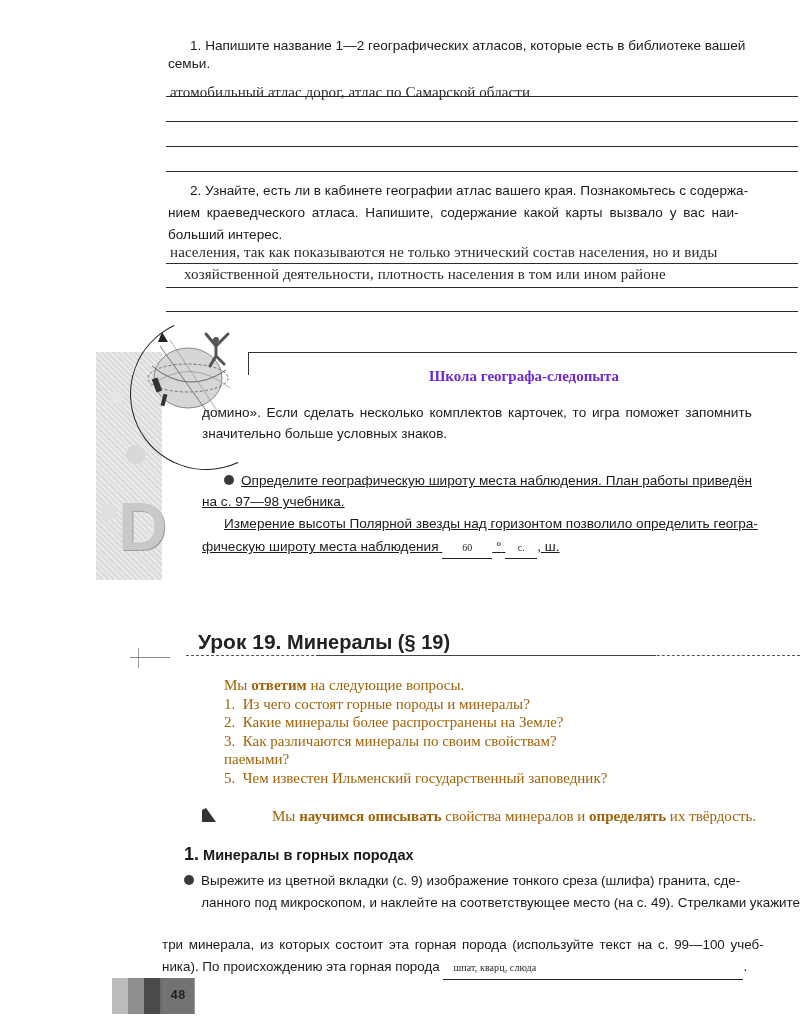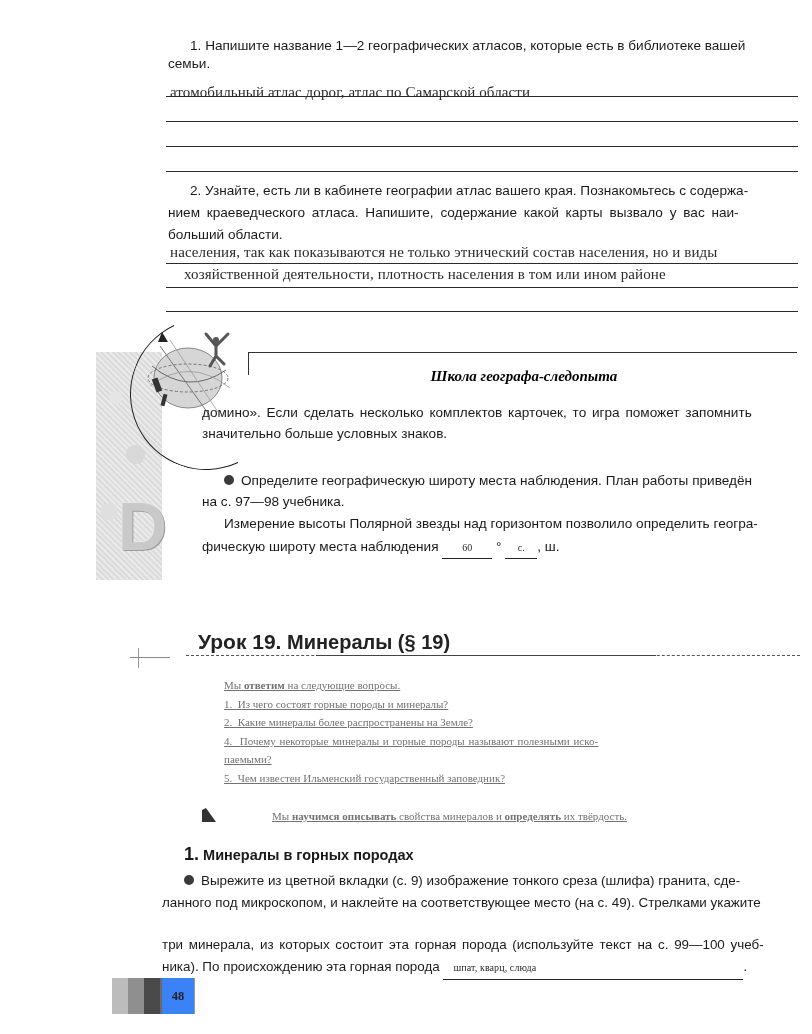--- a/index.html
+++ b/index.html
@@ -38,31 +38,31 @@
       border-radius: 50%; border-left: 1.5px solid #222; border-bottom: 1.5px solid #222;
       border-top: 1.5px solid transparent; border-right: 1.5px solid transparent;
       transform: rotate(20deg);
     }
     .box-frame {
       position: absolute; left: 248px; top: 352px; width: 548px; height: 22px;
       border-top: 1.4px solid #333; border-left: 1.4px solid #333;
     }
     .lesson-title { font-family: "Liberation Sans", sans-serif; font-weight: bold; font-size: 20px; color: #222; }
     .lesson-title .big { font-size: 21px; }
-    .intro { font-family: "Liberation Serif", serif; font-size: 11px; line-height: 18.6px; color: #737373; text-decoration: underline; }
+    .intro { font-family: "Liberation Serif", serif; font-size: 15px; line-height: 18.6px; color: #a16207; }
     .section-title { font-family: "Liberation Sans", sans-serif; font-weight: bold; font-size: 14.5px; }
     .section-title .num { font-size: 18px; }
     .page-tab {
       position: absolute; left: 112px; top: 978px; width: 60px; height: 36px;
       background: linear-gradient(90deg, #bcbcbc 0 16px, #8f8f8f 16px 32px, #4a4a4a 32px 48px, #6a6a6a 48px 60px);
     }
     .page-num-box {
       position: absolute; left: 162px; top: 978px; width: 32px; height: 36px;
-      background: #3b82f6; border-right: 1px solid #999;
-      font-family: Liberation Serif, serif; font-size: 12.5px; font-weight: bold;
+      background: #737373; border-right: 1px solid #999;
+      font-family: Liberation Mono, monospace; font-size: 12.5px; font-weight: bold;
       display: flex; align-items: center; justify-content: center; color: #222;
     }
   </style>
 </head>
 <body>
 
 <div class="abs sans" style="left:168px; top:36px; width:632px;">
   <div style="white-space:nowrap; text-indent:22px;">
     <span>1.</span>
     <span>Напишите название 1—2 географических атласов, которые есть в библиотеке вашей</span>
@@ -71,21 +71,21 @@
 </div>
 <div class="abs hand" style="left:170px; top:76px;margin-top:8px;">атомобильный атлас дорог, атлас по Самарской области</div>
 <div class="rule" style="left:166px; top:96px; width:632px;"></div>
 <div class="rule" style="left:166px; top:121px; width:632px;"></div>
 <div class="rule" style="left:166px; top:146px; width:632px;"></div>
 <div class="rule" style="left:166px; top:171px; width:632px;"></div>
 
 <div class="abs sans" style="left:168px; top:180px; width:630px; line-height:22px;">
   <div style="white-space:nowrap; text-indent:22px;">2. Узнайте, есть ли в кабинете географии атлас вашего края. Познакомьтесь с содержа-</div>
   <div style="white-space:nowrap; word-spacing:3px;">нием краеведческого атласа. Напишите, содержание какой карты вызвало у вас наи-</div>
-  <div>больший области.</div>
+  <div>больший интерес.</div>
 </div>
 <div class="abs hand" style="left:170px; top:244px; white-space:nowrap;">населения, так как показываются не только этнический состав населения, но и виды</div>
 <div class="rule" style="left:166px; top:263px; width:632px;"></div>
 <div class="abs hand" style="left:184px; top:266px; white-space:nowrap;">хозяйственной деятельности, плотность населения в том или ином районе</div>
 <div class="rule" style="left:166px; top:287px; width:632px;"></div>
 <div class="rule" style="left:166px; top:311px; width:632px;"></div>
 
 <div class="photo-strip"></div>
 <div class="d-letter">D</div>
 <div class="arc"></div>
@@ -98,28 +98,28 @@
   <path d="M10 60 Q50 30 90 62" fill="none" stroke="#999" stroke-width="0.8"></path>
   <polygon points="22,6 28,16 18,16" fill="#222"></polygon>
   <rect x="14" y="52" width="6" height="14" fill="#333" transform="rotate(-20 17 59)"></rect>
   <rect x="22" y="68" width="4" height="12" fill="#333" transform="rotate(15 24 74)"></rect>
 
   <circle cx="76" cy="14" r="3" fill="#555"></circle>
   <path d="M76 17 L76 30 M66 8 L76 20 L88 8 M76 30 L70 40 M76 30 L84 38" stroke="#555" stroke-width="3" fill="none" stroke-linecap="round"></path>
 </svg>
 
 <div class="box-frame"></div>
-<div class="abs" style="left:248px; top:368px; width:552px; text-align:center; font-family:'Liberation Serif', serif; font-style:italic; font-weight:bold; font-size:15px; color:#000000;">Школа географа-следопыта</div>
+<div class="abs" style="left:248px; top:368px; width:552px; text-align:center; font-family:'Liberation Serif', serif; font-weight:bold; font-size:15px; color:#6d28d9;">Школа географа-следопыта</div>
 
 <div class="abs sans" style="left:202px; top:402px; width:596px; line-height:21px;">
   <div style="white-space:nowrap; word-spacing:2px;">домино». Если сделать несколько комплектов карточек, то игра поможет запомнить</div>
   <div>значительно больше условных знаков.</div>
 </div>
 
-<div class="abs sans" style="left:202px; top:470px; width:596px; line-height:21px;">
+<div class="abs sans" style="left:202px; top:470px; width:596px; line-height:21px;text-decoration:underline;">
   <div style="white-space:nowrap; padding-left:22px;">
     <span class="bullet"></span><span>Определите географическую широту места наблюдения. План работы приведён</span>
   </div>
   <div>на с. 97—98 учебника.</div>
   <div style="white-space:nowrap; padding-left:22px; margin-top:1px;">Измерение высоты Полярной звезды над горизонтом позволило определить геогра-</div>
   <div style="white-space:nowrap; margin-top:2px;">
     <span>фическую широту места наблюдения</span>
     <span class="blank" style="width:50px;"><span class="hand">60</span></span>
     <span>°</span>
     <span class="blank" style="width:32px;"><span class="hand">с.</span></span><span>, ш.</span>
@@ -136,21 +136,21 @@
 <div class="abs" style="left:316px; top:655px; width:340px; height:1.2px; background:#444;"></div>
 
 <div class="abs intro" style="left:224px; top:676px; width:576px;">
   <div>
     <span>Мы</span>
     <b>ответим</b>
     <span>на следующие вопросы.</span>
   </div>
   <div style="white-space:pre;">1.  Из чего состоят горные породы и минералы?</div>
   <div style="white-space:pre;">2.  Какие минералы более распространены на Земле?</div>
-  <div style="white-space:pre; word-spacing:1px;">4.  Почему некоторые минералы и горные породы называют полезными иско-</div>
+  <div style="white-space:pre;">3.  Как различаются минералы по своим свойствам?</div>
   <div style="padding-left:0px;">паемыми?</div>
   <div style="white-space:pre;">5.  Чем известен Ильменский государственный заповедник?</div>
 </div>
 <svg class="abs" style="left:202px; top:808px;" width="14" height="14" viewBox="0 0 14 14">
   <polygon points="0,14 0,2 4,0 14,14" fill="#333"></polygon>
 </svg>
 <div class="abs intro" style="left:224px; top:807px; white-space:nowrap;margin-left:48px;">
   <span>Мы</span>
   <b>научимся описывать</b>
   <span>свойства минералов и</span>
@@ -159,21 +159,21 @@
 </div>
 
 <div class="abs section-title" style="left:184px; top:844px; white-space:nowrap;">
   <span class="num">1.</span>
   <span>Минералы в горных породах</span>
 </div>
 <div class="abs sans" style="left:162px; top:870px; width:638px; line-height:22px; font-size:13.4px;">
   <div style="white-space:nowrap; padding-left:22px;">
     <span class="bullet"></span><span>Вырежите из цветной вкладки (с. 9) изображение тонкого среза (шлифа) гранита, сде-</span>
   </div>
-  <div style="white-space:nowrap;">ланного под микроскопом, и наклейте на соответствующее место (на с. 49). Стрелками укажите</div>
+  <div style="white-space:nowrap;text-align:right;">ланного под микроскопом, и наклейте на соответствующее место (на с. 49). Стрелками укажите</div>
   <div style="white-space:nowrap; word-spacing:2px;margin-top:20px;">три минерала, из которых состоит эта горная порода (используйте текст на с. 99—100 учеб-</div>
   <div style="white-space:nowrap;">
     <span>ника). По происхождению эта горная порода</span>
     <span class="blank" style="width:300px; text-align:left;"><span class="hand" style="padding-left:10px;">шпат, кварц, слюда</span></span><span>.</span>
   </div>
 </div>
 
 <div class="page-tab"></div>
 <div class="page-num-box">48</div>
 

